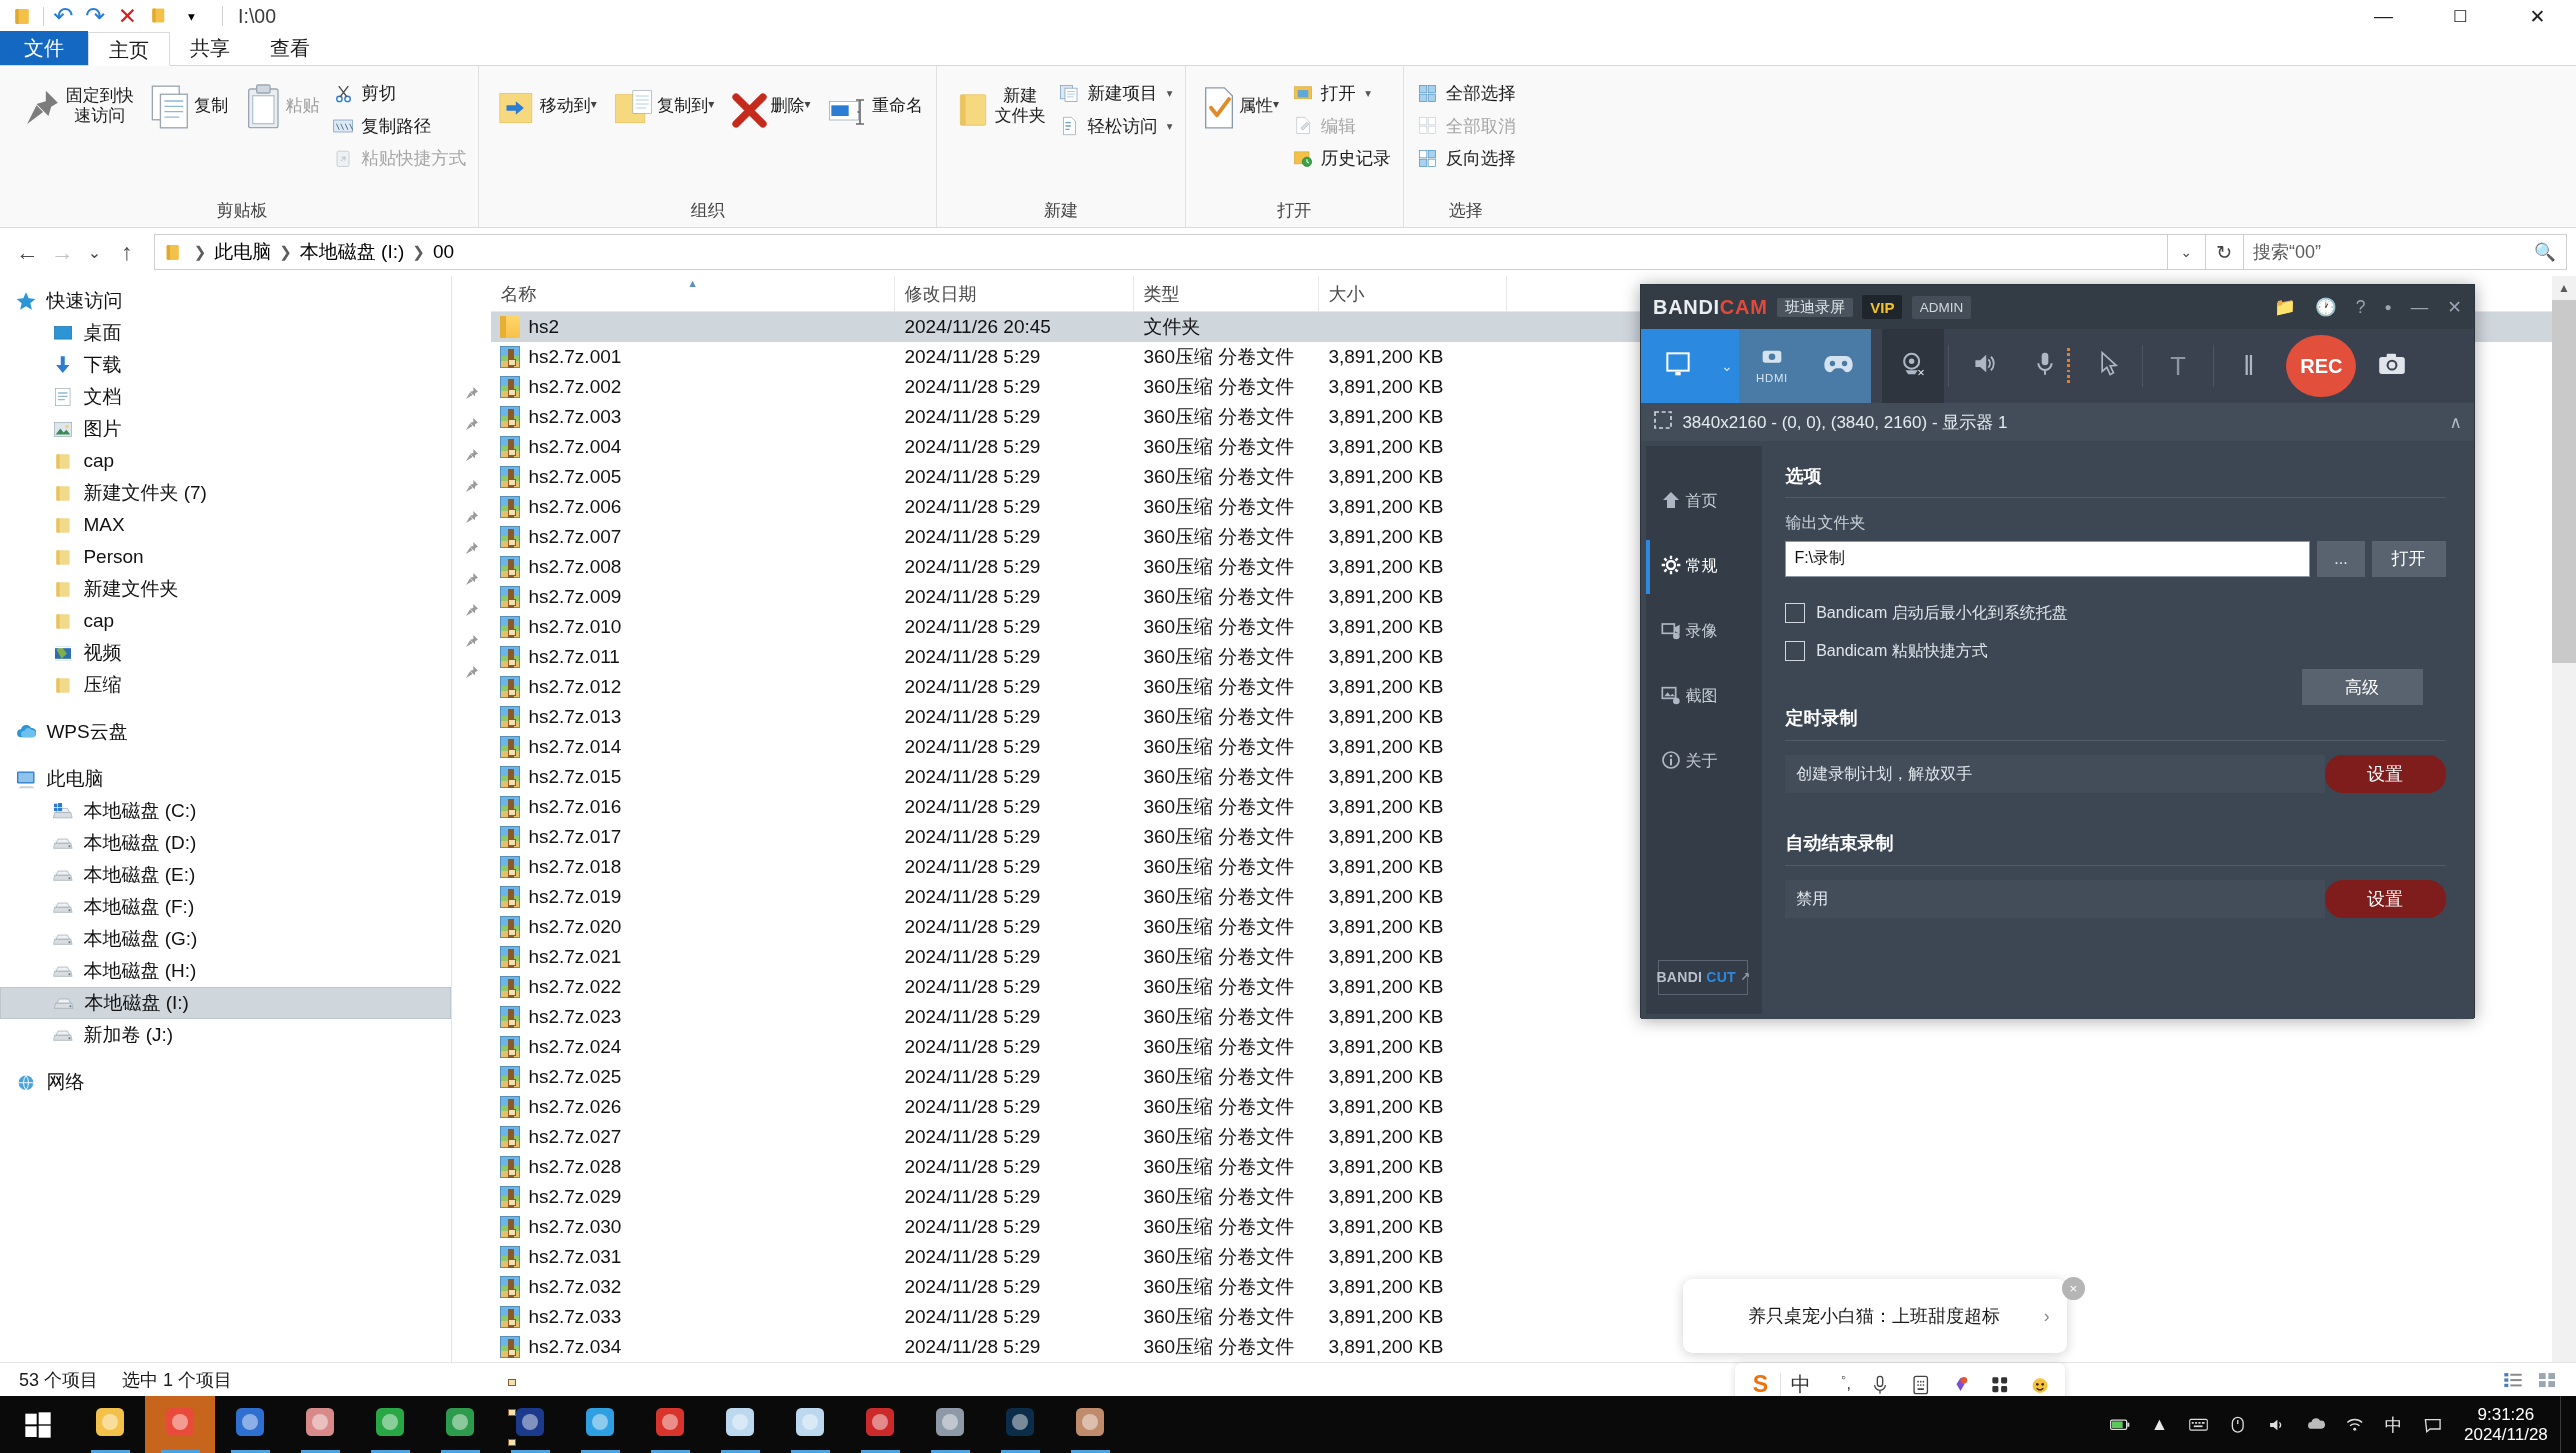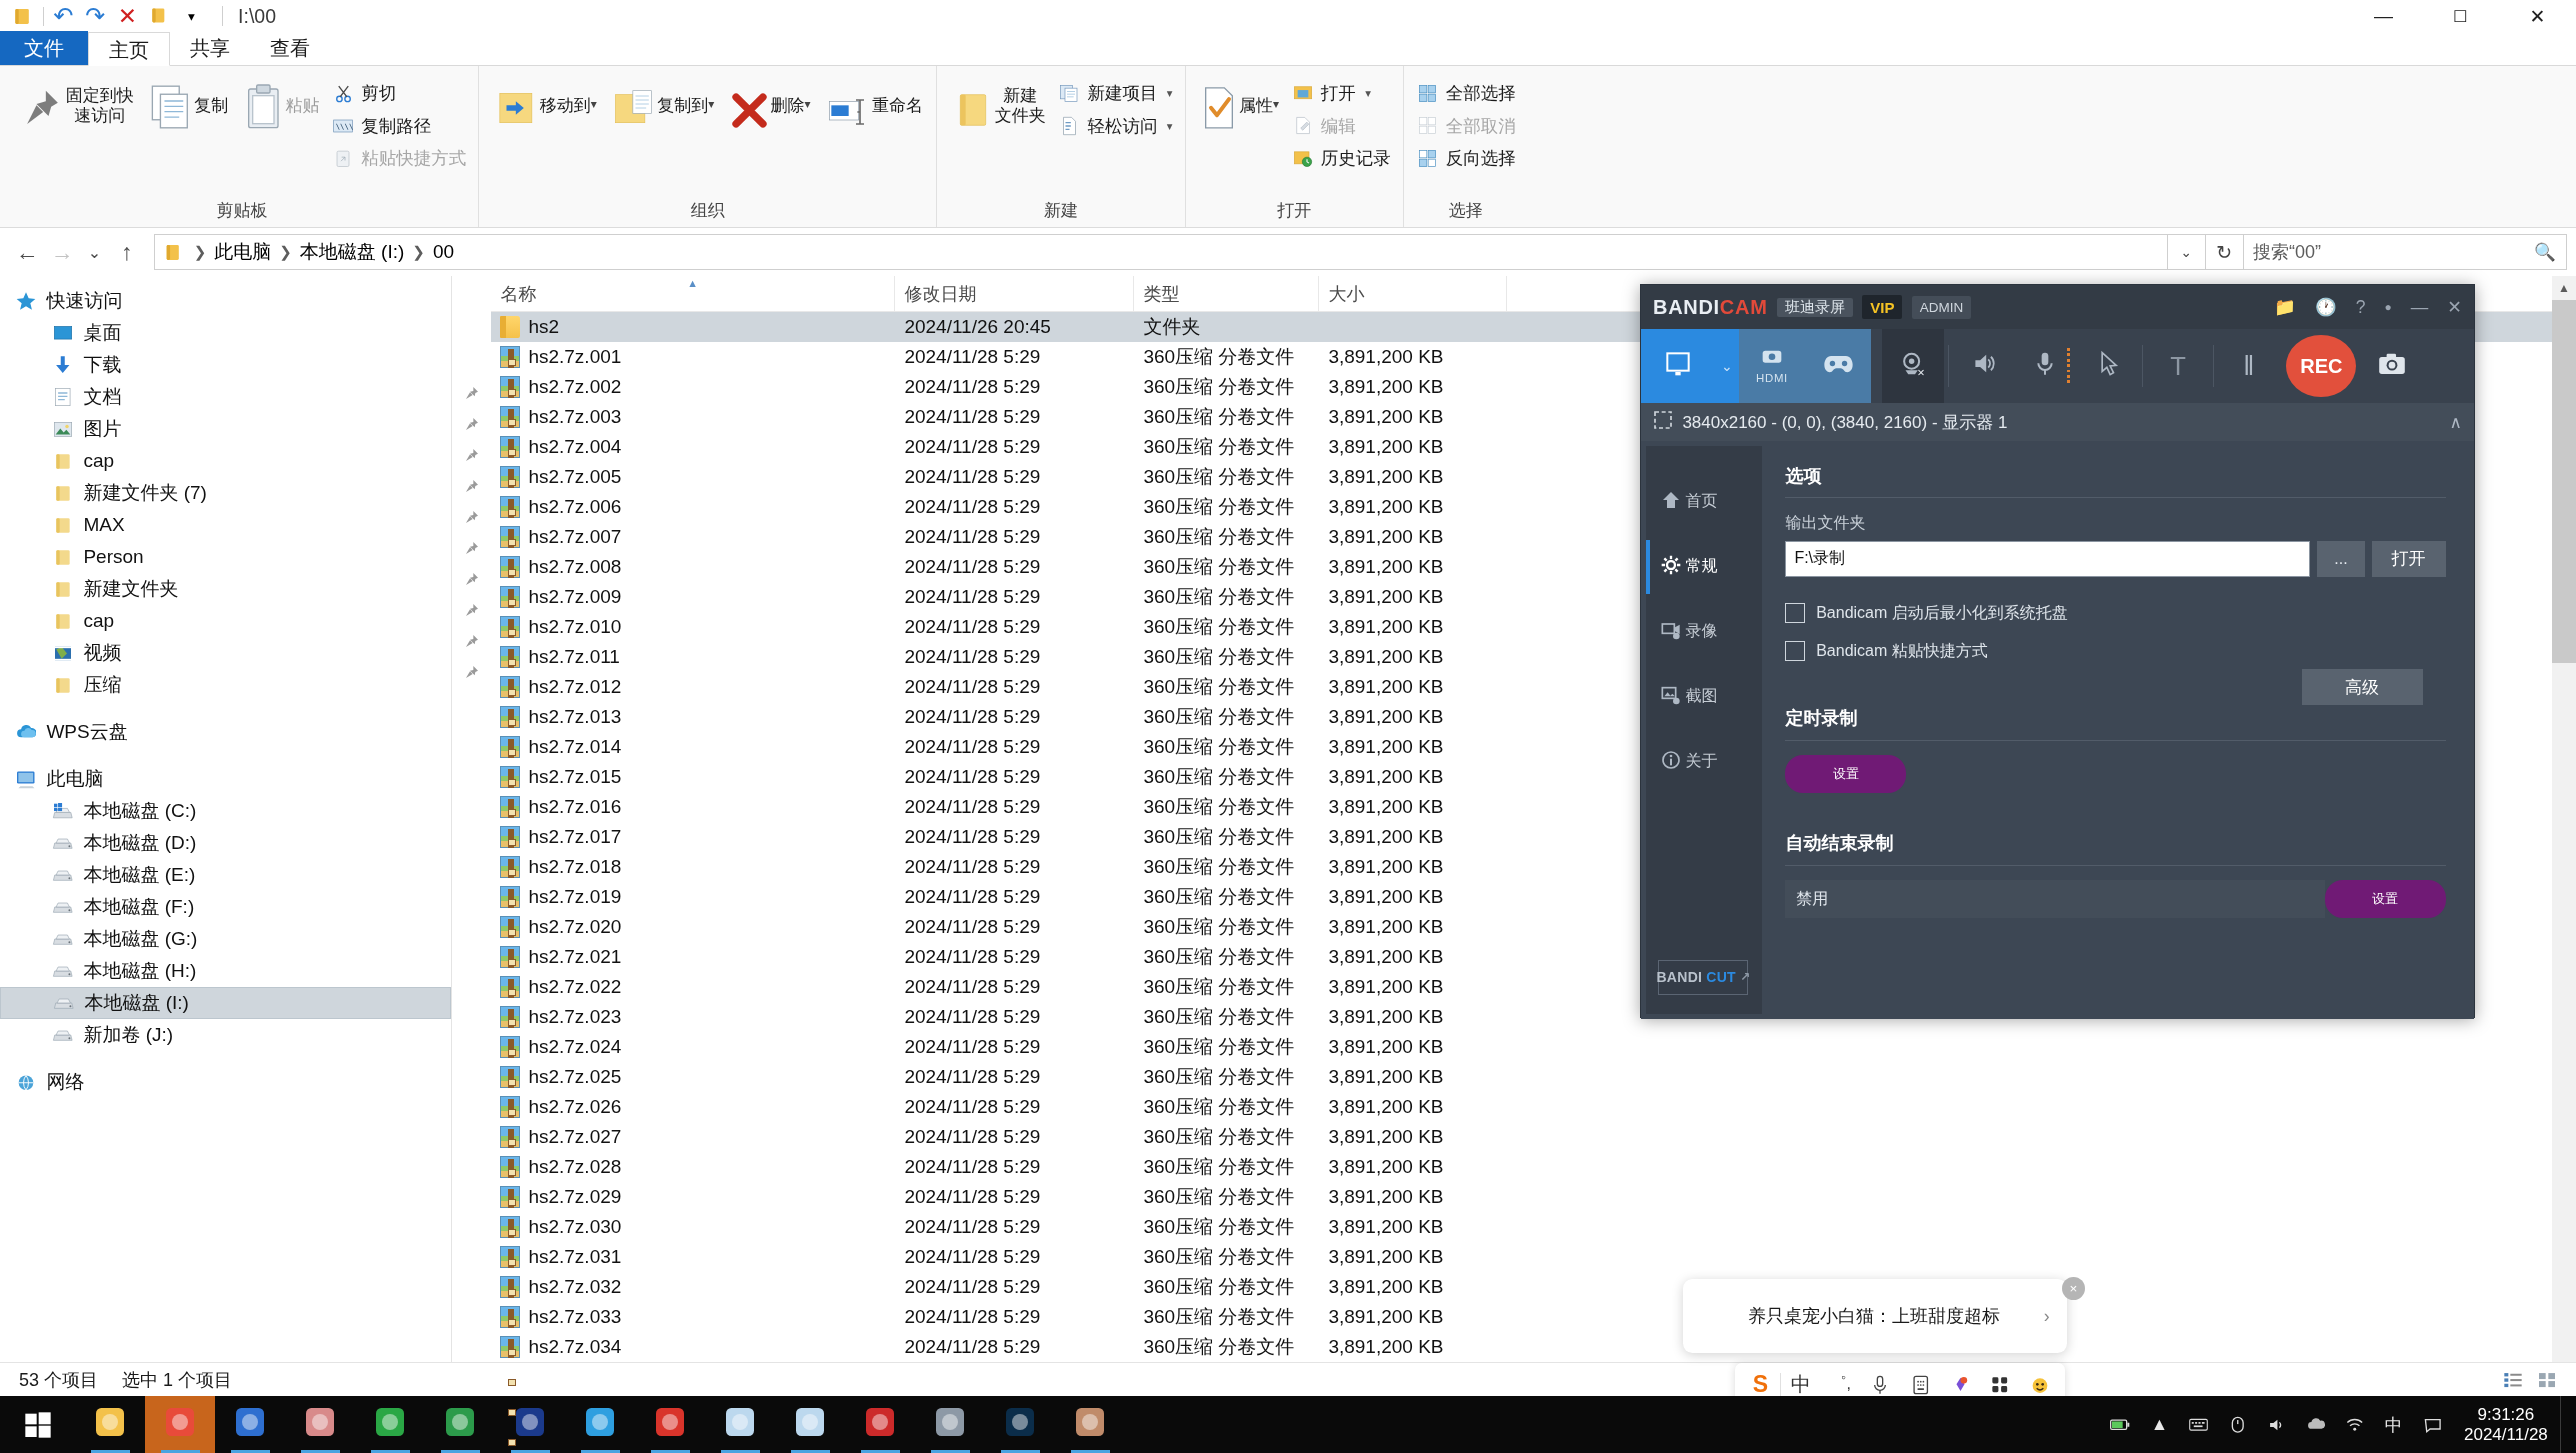--- a/index.html
+++ b/index.html
@@ -132,21 +132,21 @@
   .bc-lbl { font-size:16px; color:#c9d1d9; margin-bottom:6.7px;}
   .bc-inputrow { display:flex; align-items:stretch; height:36px; margin-bottom:17.5px;}
   .bc-input { flex:1; background:#fff; color:#111; font-size:16px; display:flex; align-items:center; padding:0 8px; border:0.7px solid #8b95a1;}
   .bc-dots { width:48px; background:#59636f; color:#e5eaef; display:flex;align-items:center;justify-content:center; font-size:16px; margin-left:6.7px;}
   .bc-open { width:74px; background:#59636f; color:#fff; display:flex;align-items:center;justify-content:center;font-size:17px; margin-left:6.7px;}
   .bc-chk { display:flex; align-items:center; gap:10.8px; height:38px; font-size:16px; color:#dfe5eb;}
   .bc-box { width:20px; height:20px; border:1.3px solid #cfd6dd; background:transparent; flex:none;}
   .bc-adv { position:absolute; right:23px; width:121px; height:36px; background:#59636f; color:#fff; display:flex;align-items:center;justify-content:center;font-size:17px;}
   .bc-fieldrow { display:flex; height:38px; margin-bottom:6.7px;}
   .bc-field { flex:1; background:#434d59; display:flex; align-items:center; padding:0 10.8px; font-size:16px; color:#dfe5eb;}
-  .bc-setbtn { width:121px; background:#701a75; color:#fff; display:flex;align-items:center;justify-content:center;font-size:13px;border-radius:18px;}
+  .bc-setbtn { width:121px; background:#7f1d1d; color:#fff; display:flex;align-items:center;justify-content:center;font-size:18px;border-radius:18px;}
 
   
   .pet { position:absolute; left:1683px; top:1279px; width:384px; height:74px; background:#fff; border-radius:9.4px; box-shadow:0 2px 12px rgba(0,0,0,.18); display:flex;align-items:center;padding-left:65px;font-size:18px;color:#1b1b1b;}
   .pet .chev { margin-left:auto; margin-right:17.5px; color:#888; font-size:17.5px;}
   .pet-x { position:absolute; left:2062px; top:1277px; width:23px;height:23px;border-radius:11.4px;background:#b5b5b5;color:#fff;display:flex;align-items:center;justify-content:center;font-size:13.5px;}
   .petcat { position:absolute; left:1688px; top:1284px; width:62px; height:65px;}
   .imebar { position:absolute; left:1735px; top:1363px; width:330px; height:43px; background:#fff; border-radius:6.7px; box-shadow:0 1.3px 8px rgba(0,0,0,.15); display:flex; align-items:center; gap:0px; padding:0 5.4px;}
   .imebar .it { width:42px; height:43px; display:flex; align-items:center; justify-content:center; font-size:20px; color:#333;}
 
   
@@ -1417,20 +1417,21 @@
         <div class="bc-chk">
           <span class="bc-box"></span>
           <span>Bandicam 粘贴快捷方式</span>
         </div>
         <div class="bc-adv" style="top:75px;">高级</div>
       </div>
 
       <div class="bc-h" style="margin-top:36px;">定时录制</div>
       <div class="bc-hr"></div>
       <div class="bc-fieldrow">
+        <div class="bc-field">创建录制计划，解放双手</div>
         <div class="bc-setbtn">设置</div>
       </div>
 
       <div class="bc-h" style="margin-top:38px;">自动结束录制</div>
       <div class="bc-hr"></div>
       <div class="bc-fieldrow">
         <div class="bc-field">禁用</div>
         <div class="bc-setbtn">设置</div>
       </div>
     </div>

